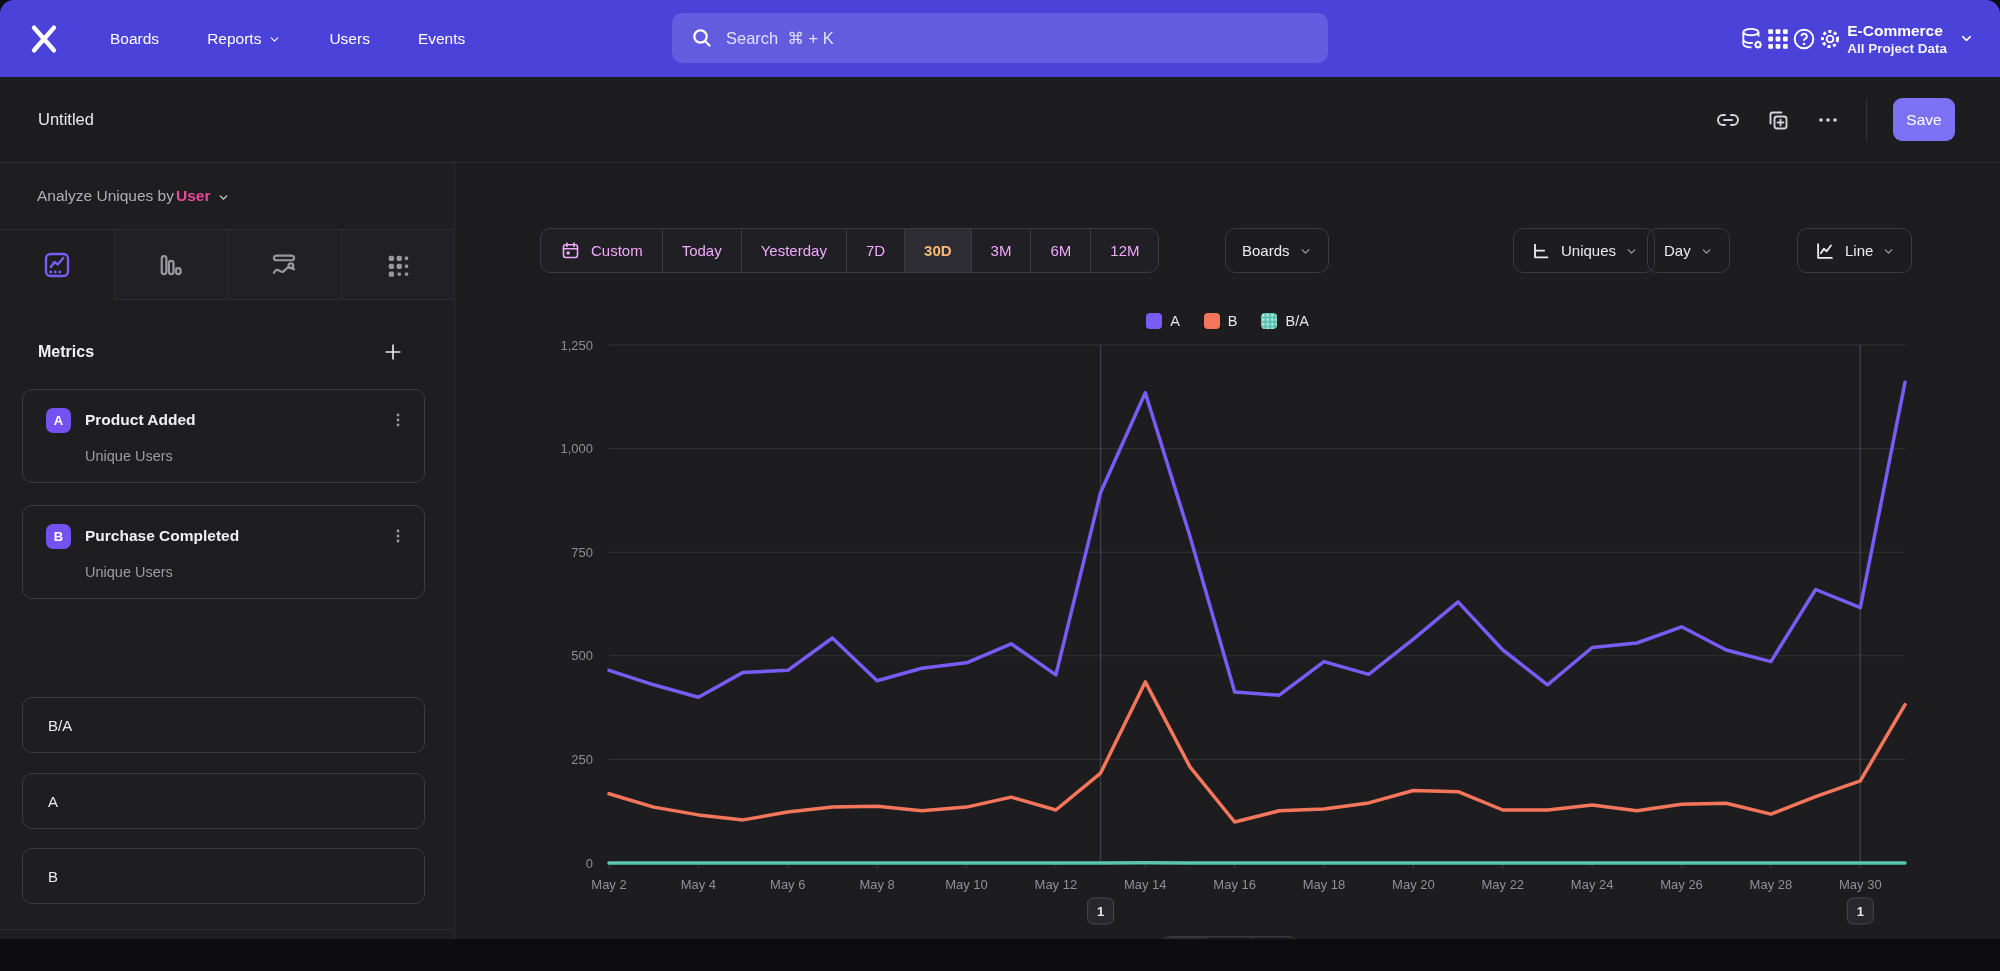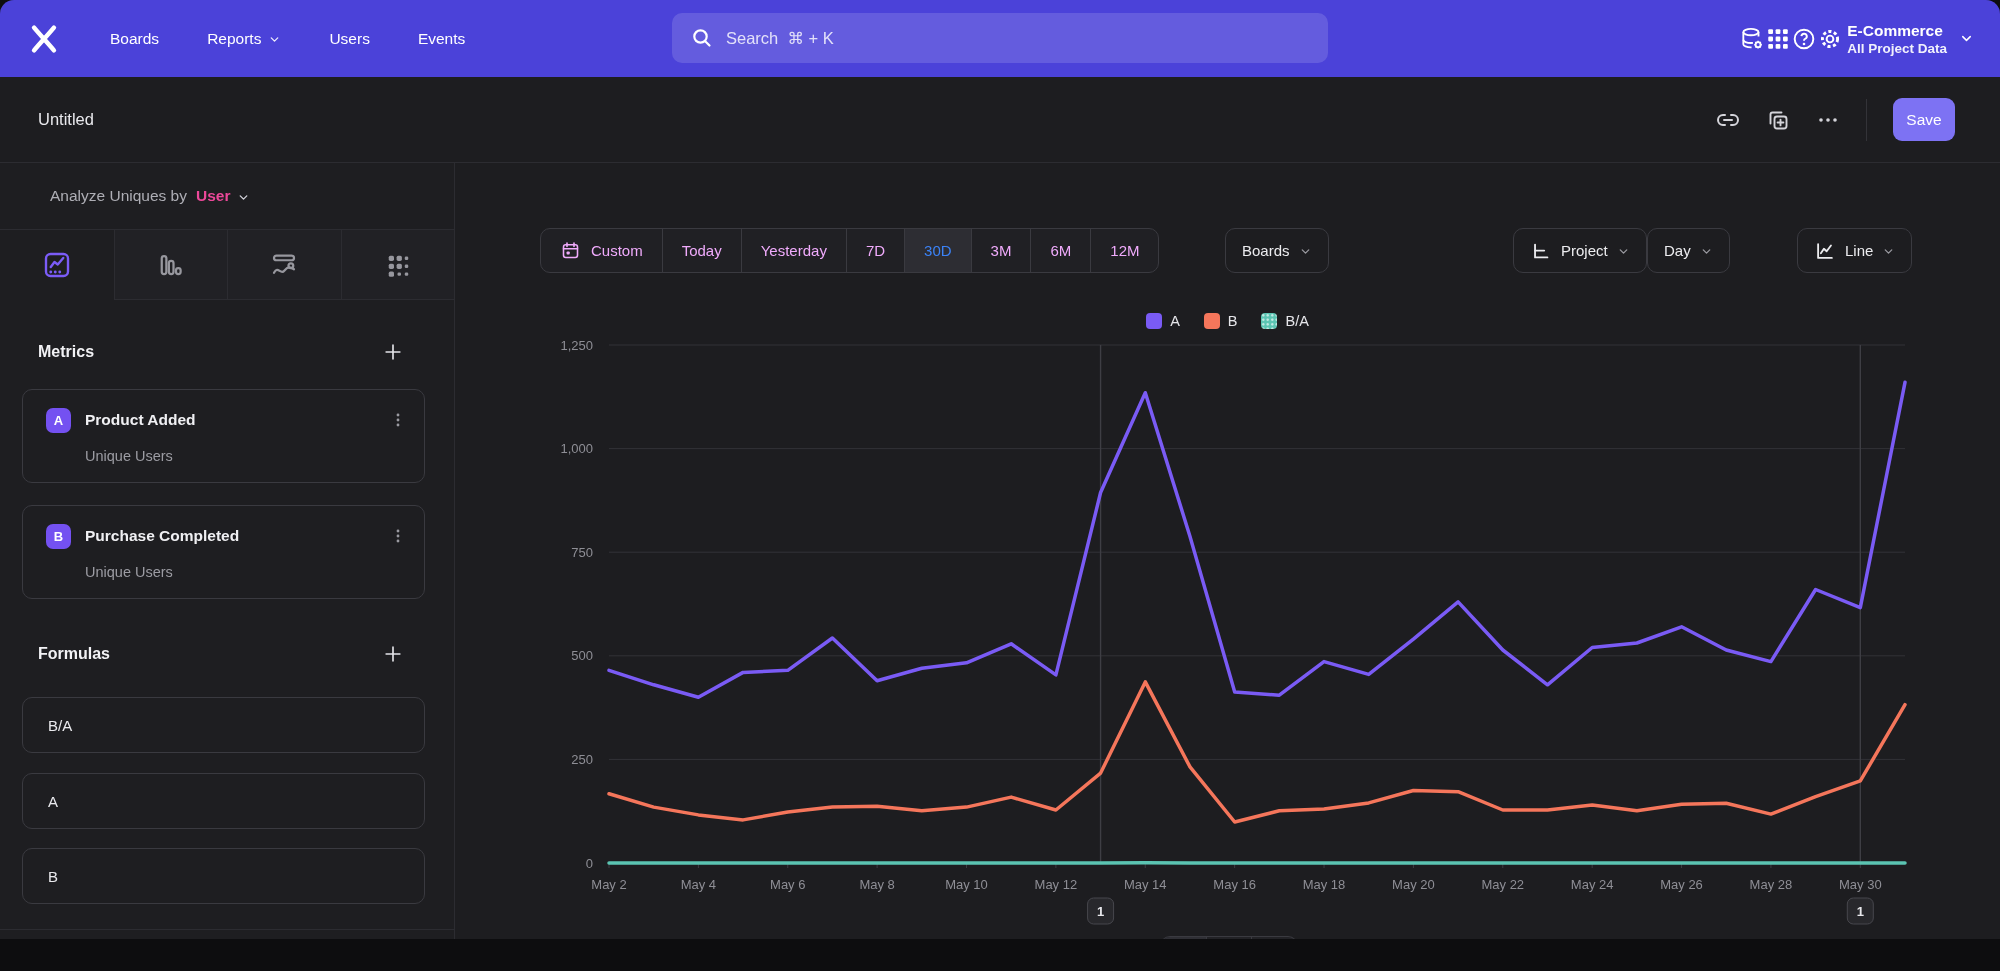--- a/index.html
+++ b/index.html
@@ -30,21 +30,21 @@
   .hdr-title { margin-left:38px; font-size:16.5px; color:#e9e9ed; }
   .hdr-right { position:absolute; right:45px; display:flex; align-items:center; gap:26px; }
   .hdr-icon { width:24px; height:24px; color:#d4d4da; cursor:pointer; }
   .hdr-sep { width:1px; height:42px; background:#333338; }
   .save-btn { width:62px; height:43px; background:#7d72f3; color:#fff; border:none; border-radius:9px; font-size:15.5px; font-family:inherit; cursor:pointer; }
 
   .content { position:relative; display:flex; height:808px; }
 
   
   .sidebar { position:relative; width:455px; height:808px; background:#1e1e21; border-right:1px solid #2c2c31; flex:none; }
-  .analyze-row { height:67px; border-bottom:1px solid #2c2c31; display:flex; align-items:center; padding-left:50px; gap:9px; font-size:15.5px; }
+  .analyze-row { height:67px; border-bottom:1px solid #2c2c31; display:flex; align-items:center; padding-left:37px; gap:2px; font-size:15.5px; }
   .analyze-label { color:#aeaeb5; }
   .analyze-value { color:#ec4899; font-weight:600; cursor:pointer; display:flex; align-items:center; gap:7px; }
   .analyze-value .chev { width:13px; height:13px; color:#cfcfd6; }
   .tabs { display:grid; grid-template-columns:repeat(4,1fr); height:70px; }
   .tab { display:flex; align-items:center; justify-content:center; cursor:pointer; border-bottom:1px solid #2c2c31; background:#212125; border-left:1px solid #2c2c31; }
   .tab:first-child { border-left:none; }
   .tab.active { background:transparent; border-bottom:1px solid transparent; }
   .tab svg { width:30px; height:30px; color:#97979e; }
   .tab.active svg { color:#7b5cf7; }
   .side-title-row { position:absolute; left:38px; width:366px; height:34px; display:flex; align-items:center; justify-content:space-between; }
@@ -58,21 +58,21 @@
   .m-sub { position:absolute; left:62px; top:58px; font-size:14.5px; color:#9c9ca3; }
   .f-card { position:absolute; left:22px; width:403px; height:56px; border:1px solid #3a3a40; border-radius:10px; display:flex; align-items:center; padding-left:25px; font-size:15px; color:#eaeaee; cursor:pointer; }
   .side-footer-line { position:absolute; left:0; right:0; top:766px; height:1px; background:#2c2c31; }
   .collapse-btn { position:absolute; right:32px; top:774px; width:26px; height:26px; color:#e6e6ea; cursor:pointer; }
 
   
   .main { position:relative; flex:1; height:808px; background:#1d1d20; }
   .range-ctl { position:absolute; left:85px; top:65px; height:45px; display:flex; border:1px solid #3a3a40; border-radius:10px; background:#202024; overflow:hidden; }
   .seg { display:flex; align-items:center; gap:10px; padding:0 19px; font-size:15px; color:#f0abfc; border-right:1px solid #3a3a40; cursor:pointer; white-space:nowrap; }
   .seg:last-child { border-right:none; }
-  .seg.sel { background:#2d2d33; color:#3b82f6; font-weight:400; }
+  .seg.sel { background:#2d2d33; color:#fdba74; font-weight:700; }
   .seg .cal { width:21px; height:21px; }
   .drop-btn { position:absolute; top:65px; height:45px; display:flex; align-items:center; gap:9px; padding:0 16px; border:1px solid #3a3a40; border-radius:10px; font-size:15px; color:#ececef; cursor:pointer; background:transparent; }
   .drop-btn .chev { width:13px; height:13px; color:#9a9aa1; }
   .drop-btn .bicon { width:22px; height:22px; color:#ececef; }
   .legend { position:absolute; left:0; right:0; top:150px; display:flex; justify-content:center; gap:24px; }
   .leg-item { display:flex; align-items:center; gap:8px; font-size:14.5px; color:#e6e6ea; cursor:pointer; }
   .swatch { width:16px; height:16px; border-radius:4px; }
   .swatch.dotted { background-image:radial-gradient(rgba(255,255,255,.65) 1px, transparent 1.4px); background-size:4.5px 4.5px; }
   .chart-svg { position:absolute; left:0; top:175px; width:1545px; height:620px; }
   .chart-svg text { font-family:"Liberation Sans","DejaVu Sans",sans-serif; }
@@ -285,28 +285,20 @@
                 <span class="kebab"><svg viewBox="0 0 24 24" fill="currentColor" style="width:20px;height:20px;">
                     <circle cx="12" cy="6" r="1.7"></circle>
                     <circle cx="12" cy="12" r="1.7"></circle>
                     <circle cx="12" cy="18" r="1.7"></circle>
                   </svg></span>
               </div>
               <div class="m-sub">Unique Users</div>
             </div>
           </div>
 
-        <div class="side-title-row" style="top:474px;">
-          <span class="side-title">Formulas</span>
-          <span class="plus-icon">
-            <svg viewBox="0 0 24 24" fill="none" stroke="currentColor" stroke-width="1.8" stroke-linecap="round">
-                <path d="M12 4.5v15M4.5 12h15"></path>
-              </svg>
-          </span>
-        </div>
         <div id="formula-cards">
             <div class="f-card" style="top: 534px;">
               <span>B/A</span>
             </div>
             <div class="f-card" style="top: 610px;">
               <span>A</span>
             </div>
             <div class="f-card" style="top: 685px;">
               <span>B</span>
             </div>
@@ -364,21 +356,21 @@
               </svg></span>
         </div>
 
         <div class="drop-btn" style="left:1058px;">
           <span class="bicon">
             <svg viewBox="0 0 24 24" fill="none" stroke="currentColor" stroke-width="2" stroke-linecap="round" stroke-linejoin="round">
                 <path d="M5.5 5v14h13.5"></path>
                 <path d="M5.5 11.5h10"></path>
               </svg>
           </span>
-          <span>Project</span>
+          <span>Uniques</span>
           <span class="chev"><svg viewBox="0 0 24 24" fill="none" stroke="currentColor" stroke-width="2.4" stroke-linecap="round" stroke-linejoin="round">
                 <path d="M6 9l6 6 6-6"></path>
               </svg></span>
         </div>
 
         <div class="drop-btn" style="left:1192px;">
           <span>Day</span>
           <span class="chev"><svg viewBox="0 0 24 24" fill="none" stroke="currentColor" stroke-width="2.4" stroke-linecap="round" stroke-linejoin="round">
                 <path d="M6 9l6 6 6-6"></path>
               </svg></span>

